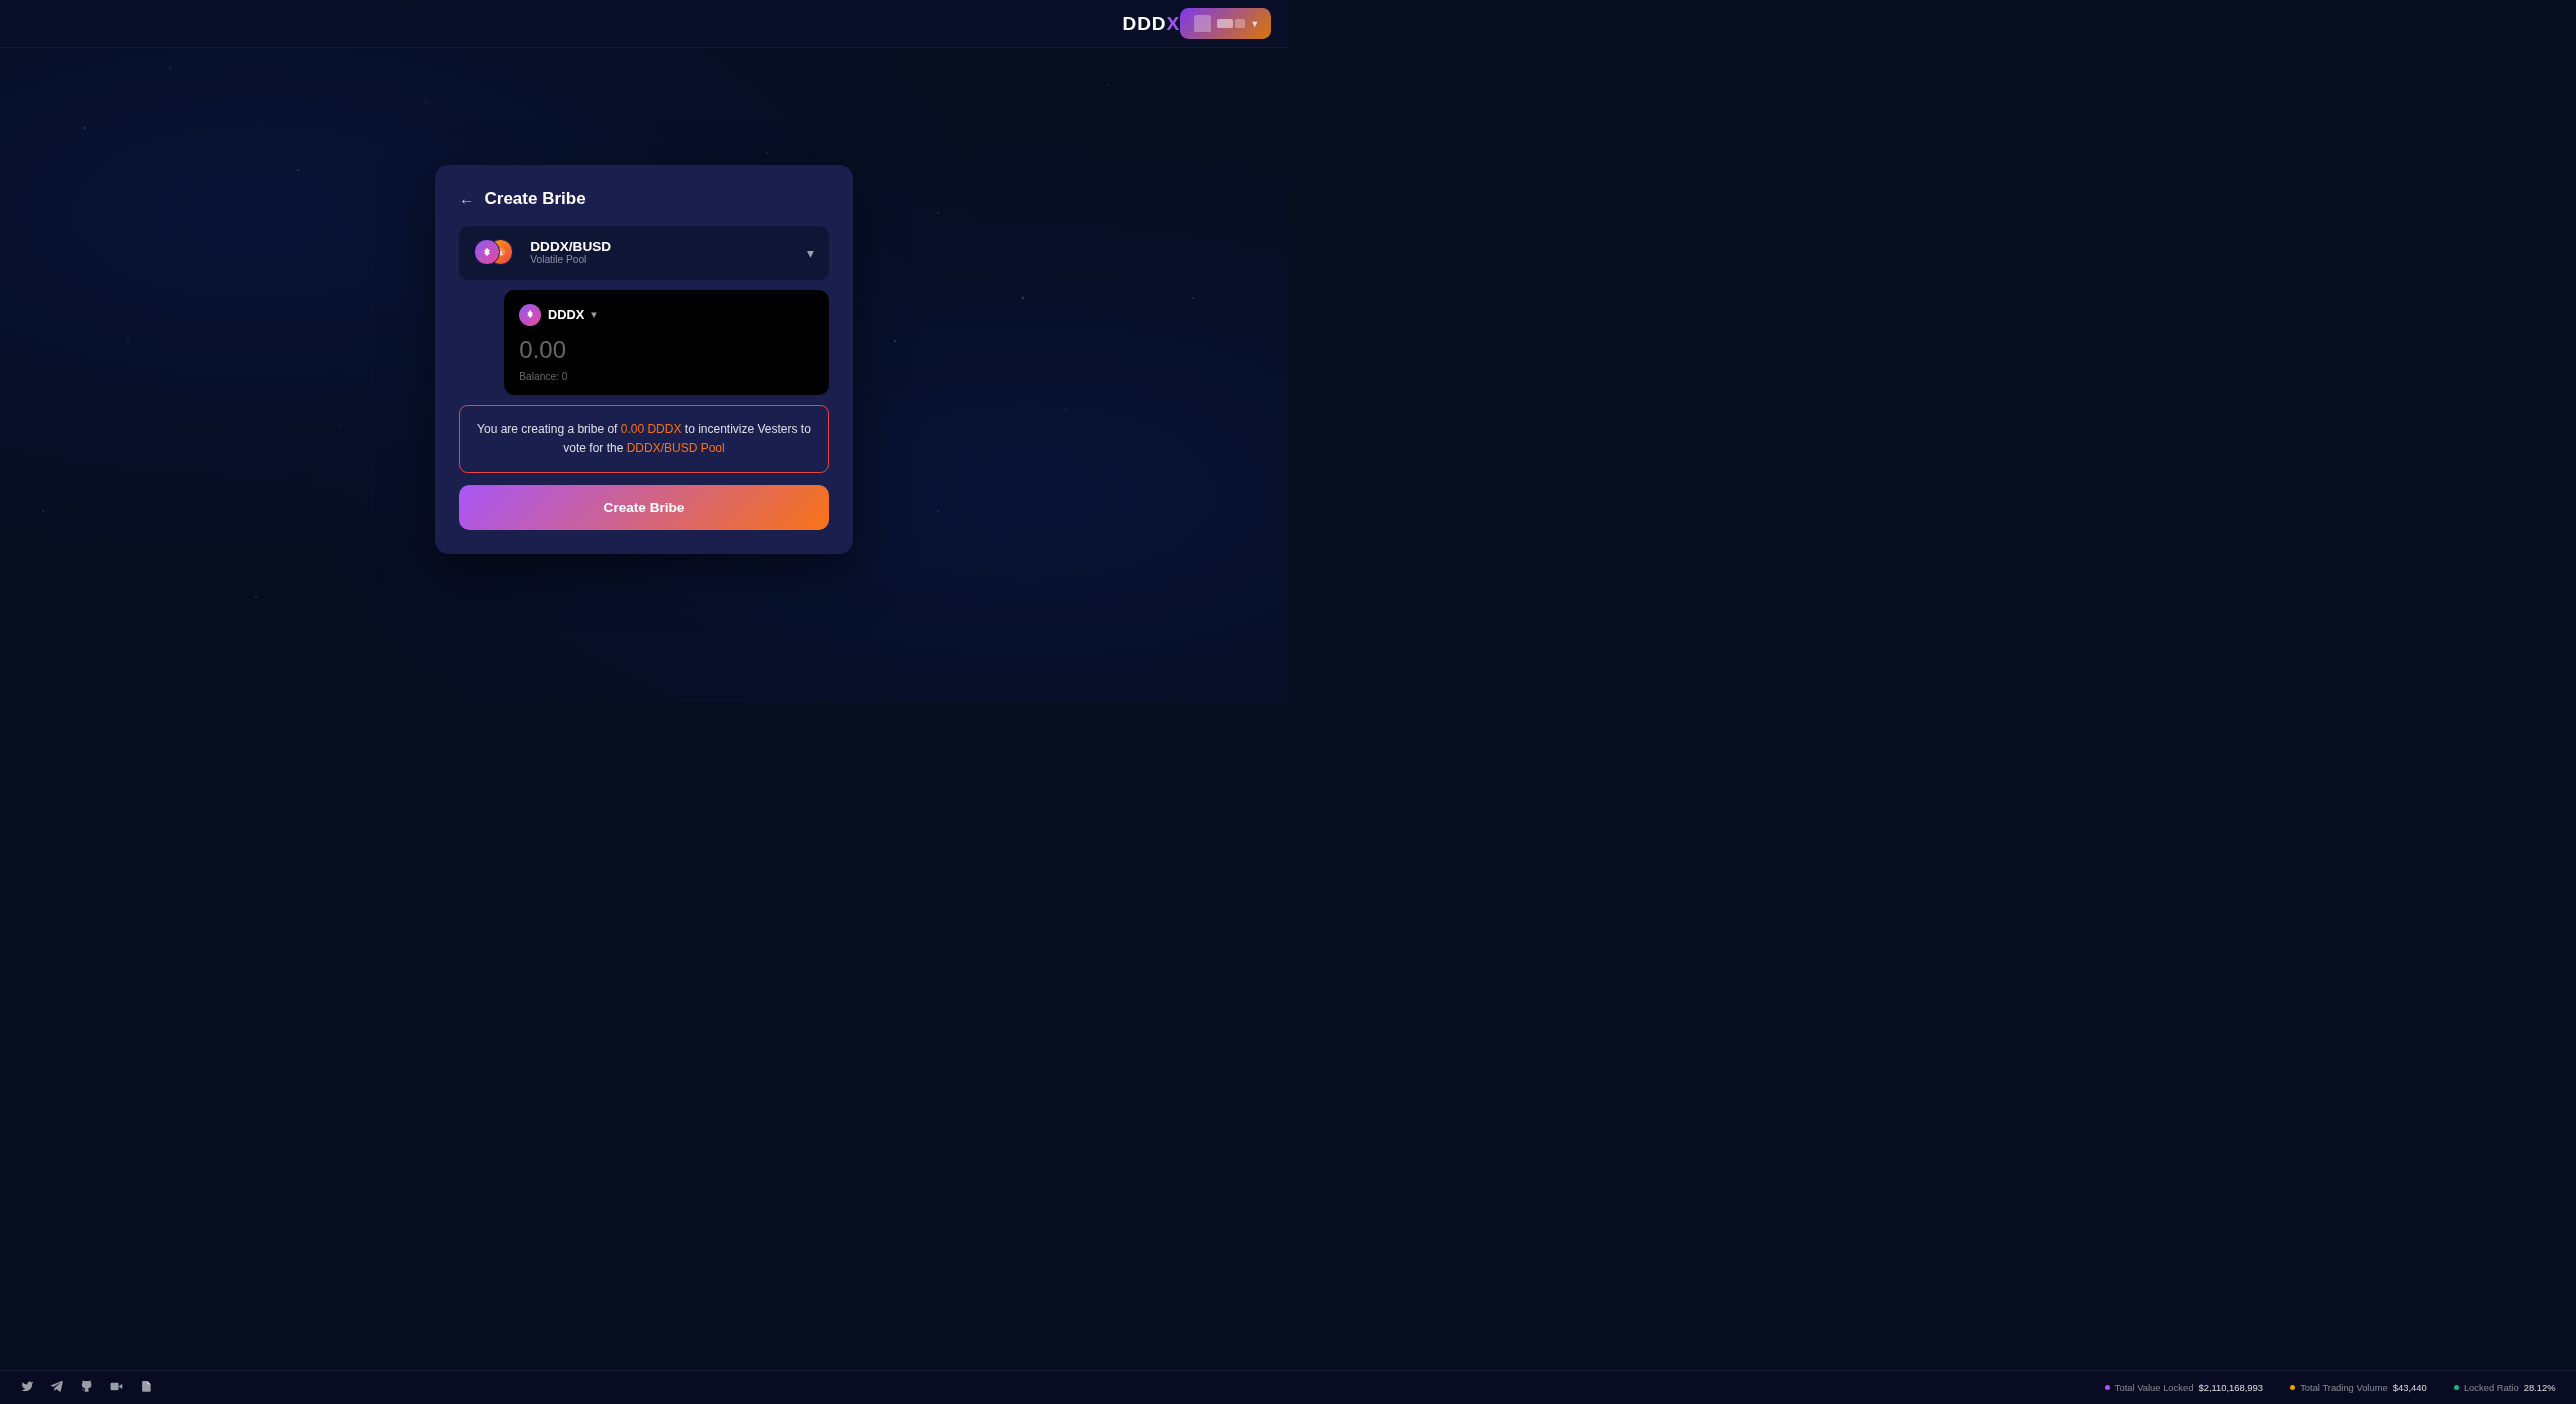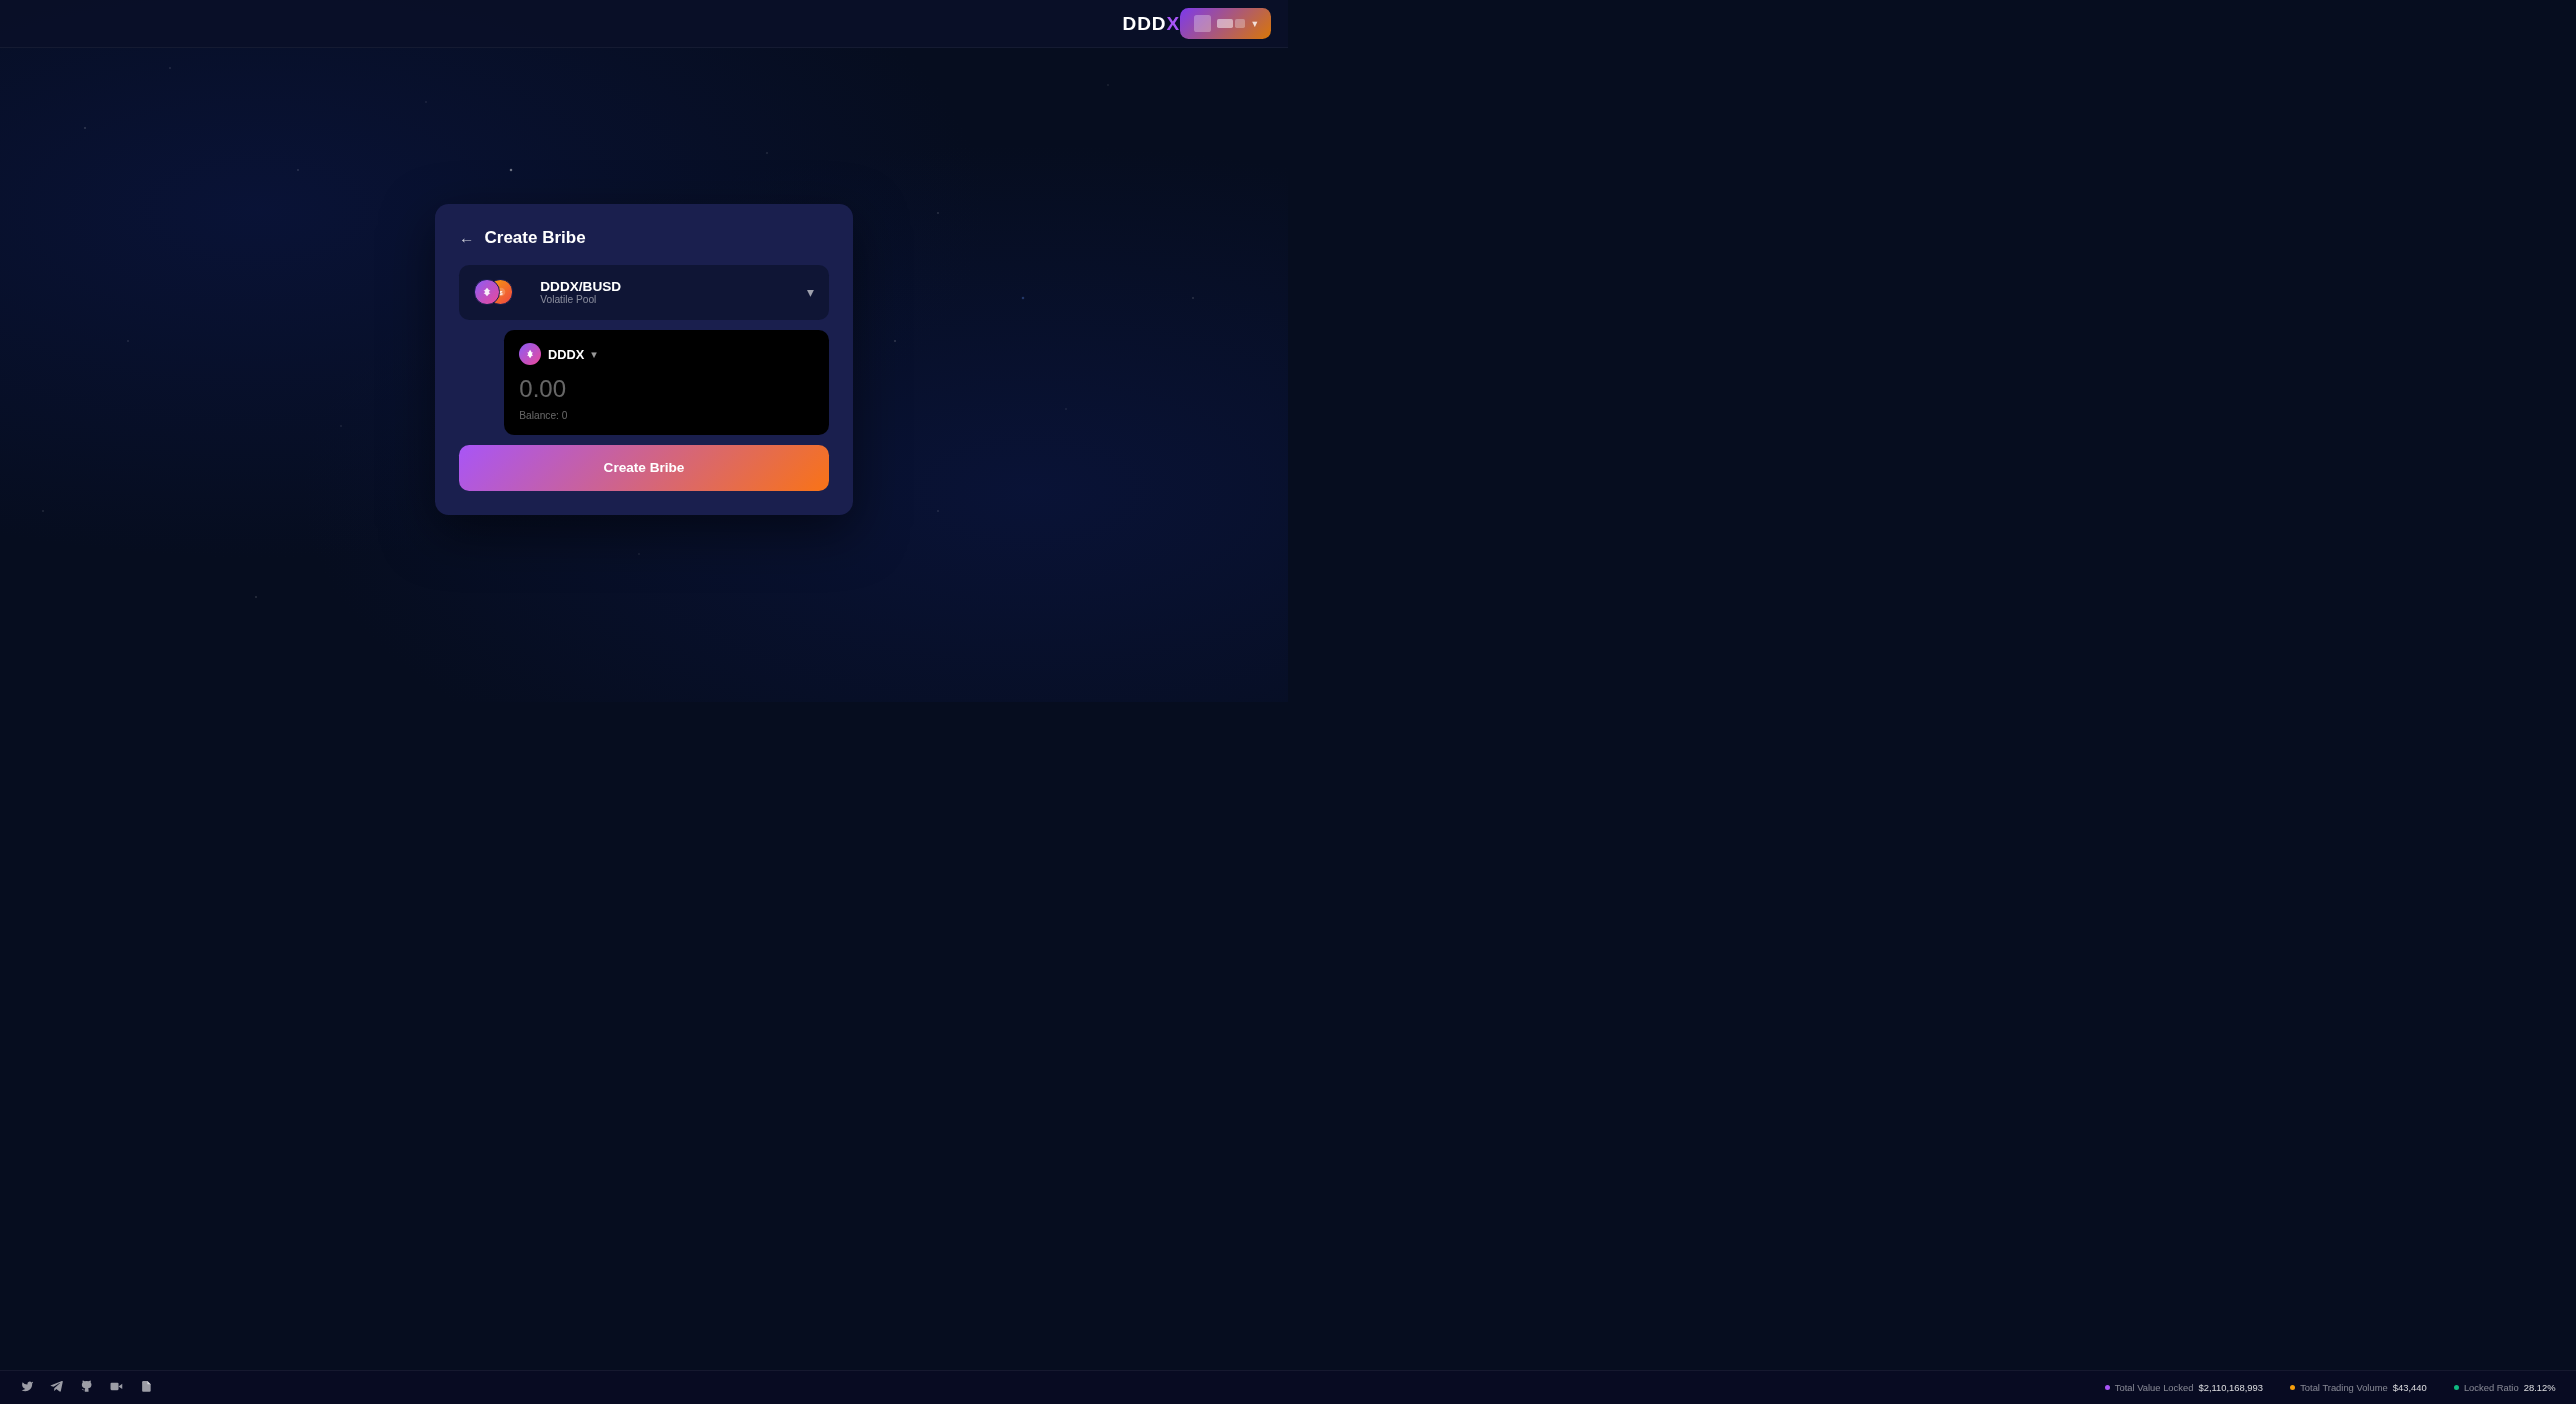--- a/index.html
+++ b/index.html
@@ -187,21 +187,21 @@
       padding: 13.6px 15.3px;
       display: flex;
       align-items: center;
       justify-content: space-between;
       margin-bottom: 10.2px;
       cursor: pointer;
     }
 
     .pool-left {
       display: flex;
-      gap: 28px;
+      gap: 18px;
     }
 
     .pool-icons {
       position: relative;
       width: 38px;
       height: 27px;
     }
 
     .pool-icon-1 {
       position: absolute;
@@ -461,20 +461,23 @@
           </svg>
         </div>
         <span class="token-symbol">DDDX</span>
         <span class="token-chevron">▾</span>
       </div>
       <div class="token-amount">0.00</div>
       <div class="token-balance">Balance: 0</div>
     </div>
 
     
+    <div class="info-box">
+      <span>You are creating a bribe of </span><span class="info-highlight">0.00 DDDX</span><span> to incentivize Vesters to vote for the </span><span class="info-highlight">DDDX/BUSD Pool</span>
+    </div>
 
     
     <button class="create-btn">Create Bribe</button>
 
   </div>
 </div>
 
 <footer class="footer">
   <div class="footer-social">
 

